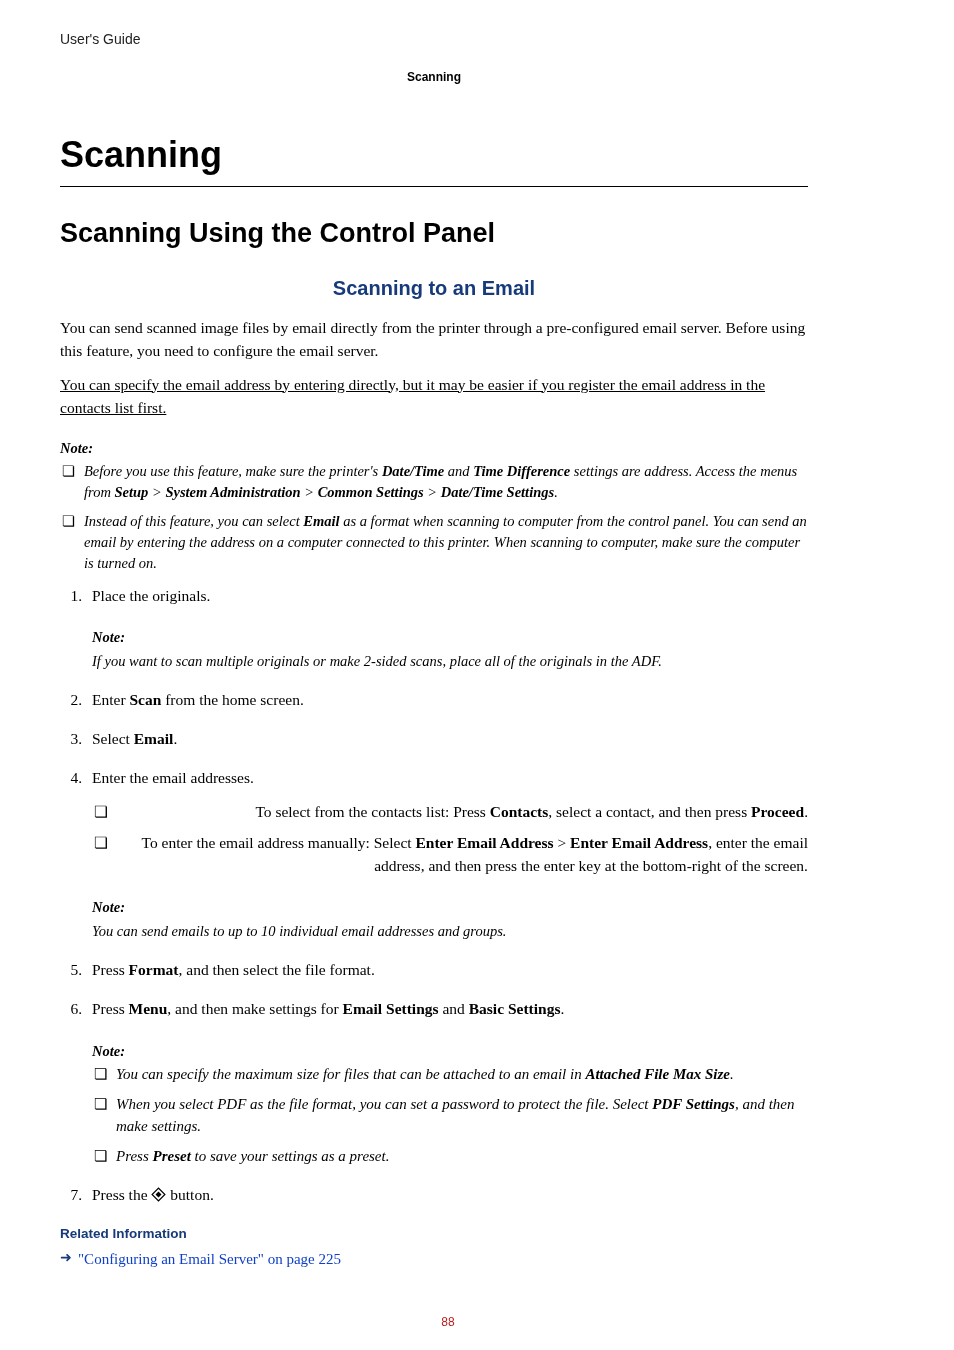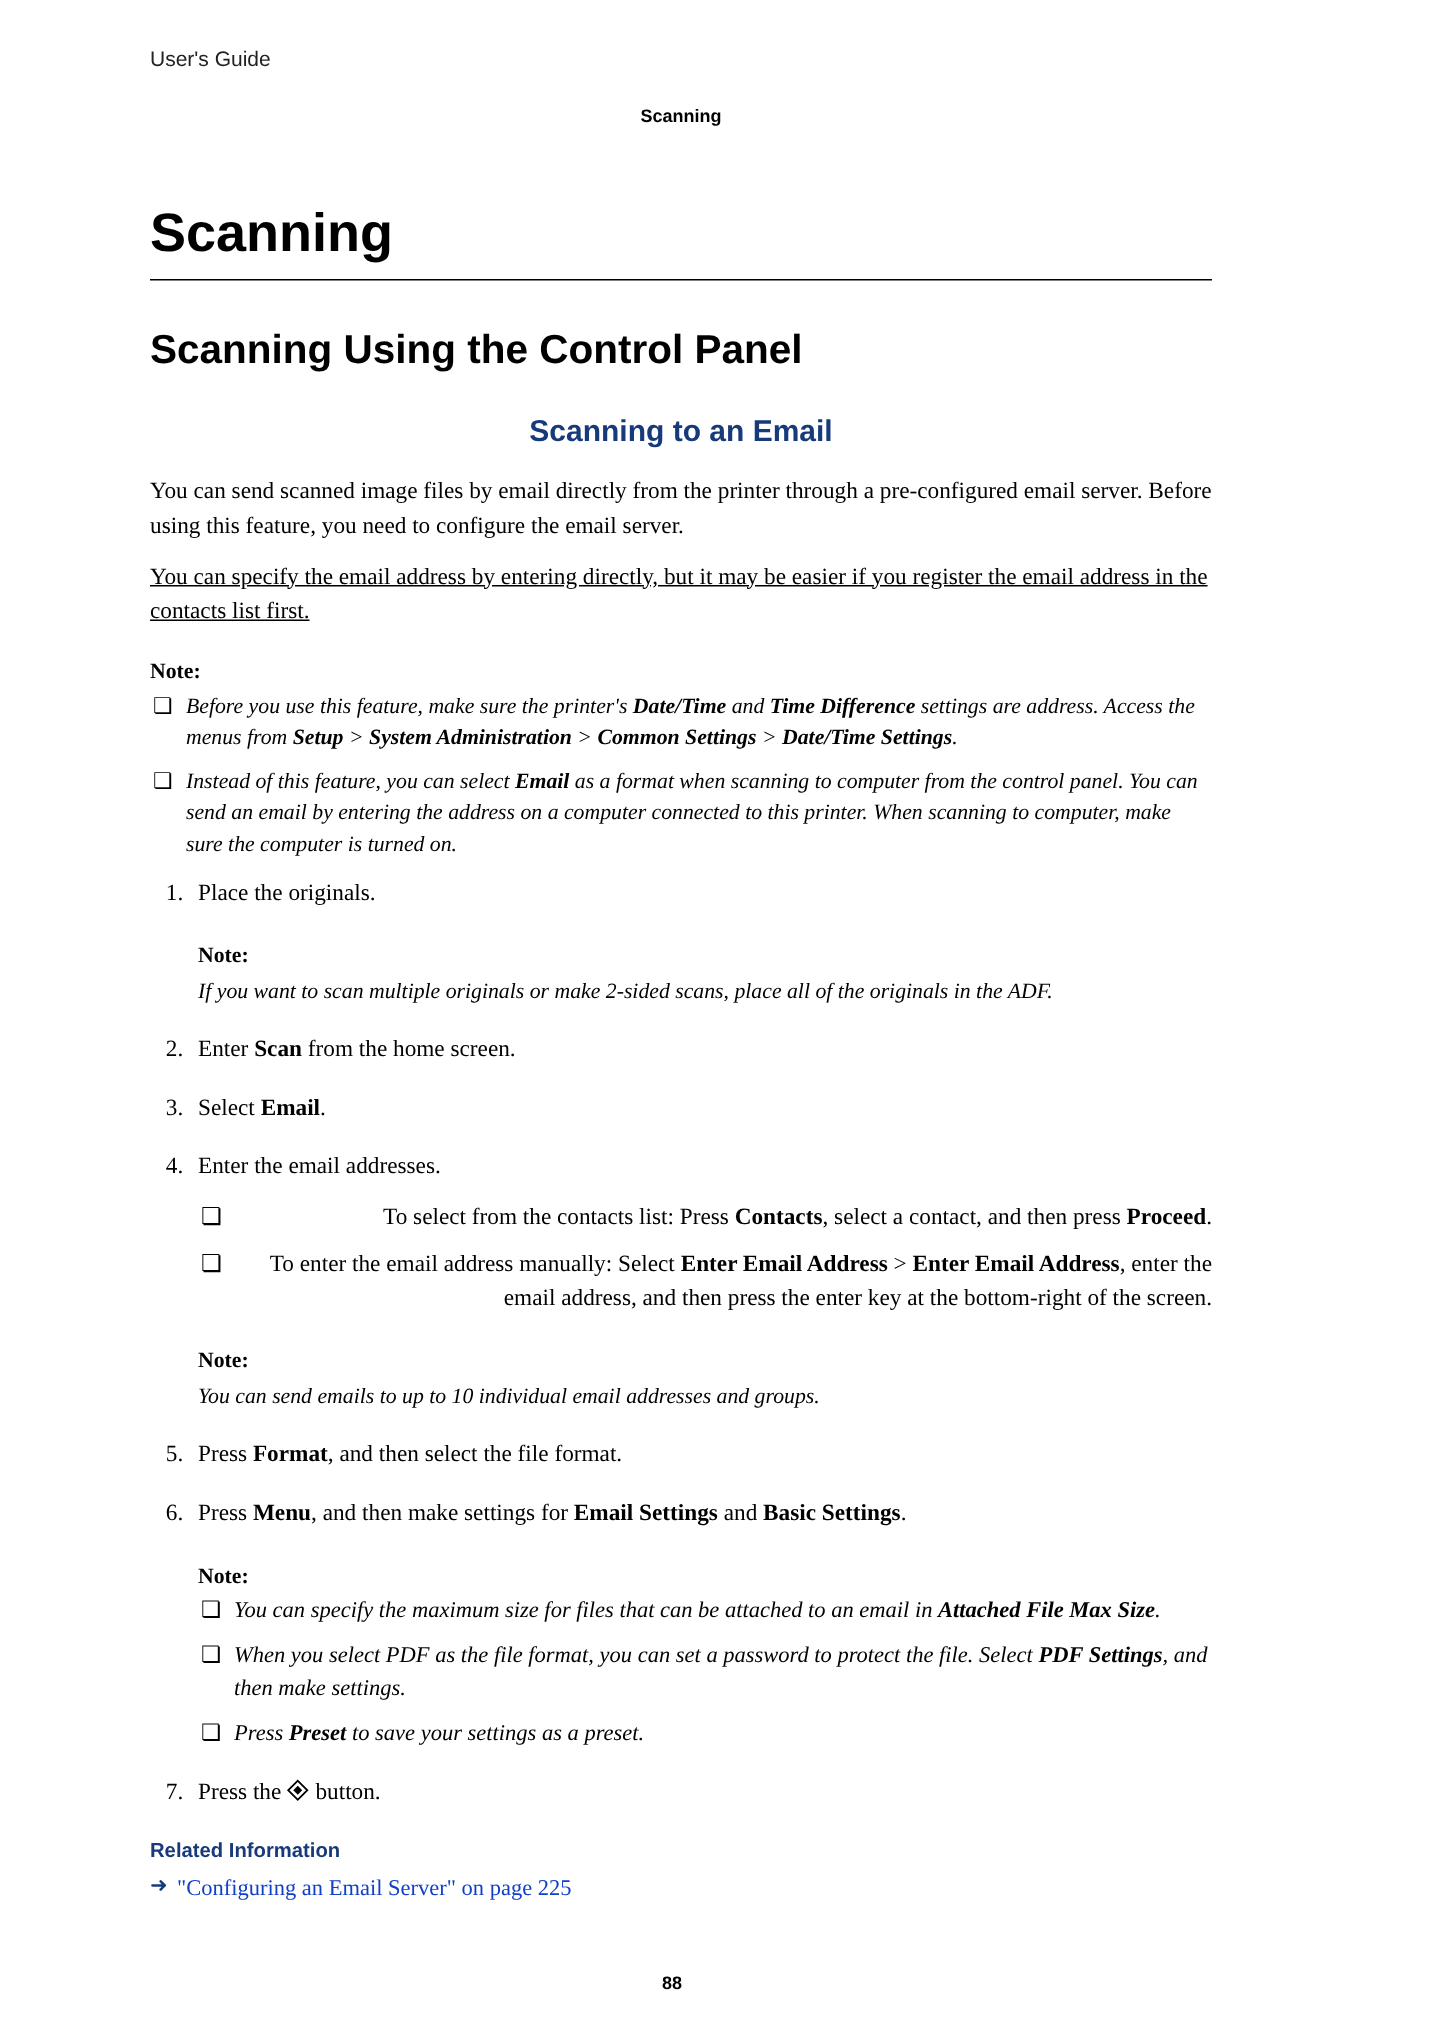--- a/index.html
+++ b/index.html
@@ -8,21 +8,21 @@
     font-size: 15px;
     line-height: 1.35;
     color: #000;
     margin: 0;
     padding: 0;
     background: #fff;
   }
   .page {
     width: 896px;
     min-height: 1350px;
-    padding: 30px 88px 40px 100px;
+    padding: 30px 88px 40px 60px;
     box-sizing: border-box;
     position: relative;
   }
   .header-doc-title {
     font-family: Verdana, Geneva, sans-serif;
     font-size: 14px;
     color: #222;
     margin-bottom: 20px;
   }
   .header-section {
@@ -55,20 +55,21 @@
     text-align: center;
   }
   p.body {
     font-size: 15.5px;
     margin: 0 0 10px 0;
     line-height: 1.5;
   }
   p.body + p.body { margin-top: 4px; text-decoration: underline; }
   .note-label {
     font-weight: bold;
+    font-style: italic;
     font-size: 14.5px;
     margin: 20px 0 2px 0;
   }
   .note-list {
     margin: 0 0 10px 0;
     padding: 0;
     list-style: none;
   }
   .note-list > li {
     position: relative;
@@ -170,22 +171,22 @@
     color: #1040C8;
   }
   .page-number {
     position: absolute;
     bottom: 20px;
     left: 0;
     width: 100%;
     text-align: center;
     font-family: Verdana, Geneva, sans-serif;
     font-size: 12px;
-    font-weight: bold;
-    color: #000000;
+    font-weight: normal;
+    color: #b91c1c;
   }
   b { font-weight: bold; }
   .diamond-icon {
     display: inline-block;
     vertical-align: -2px;
   }
 </style>
 </head>
 <body>
 

